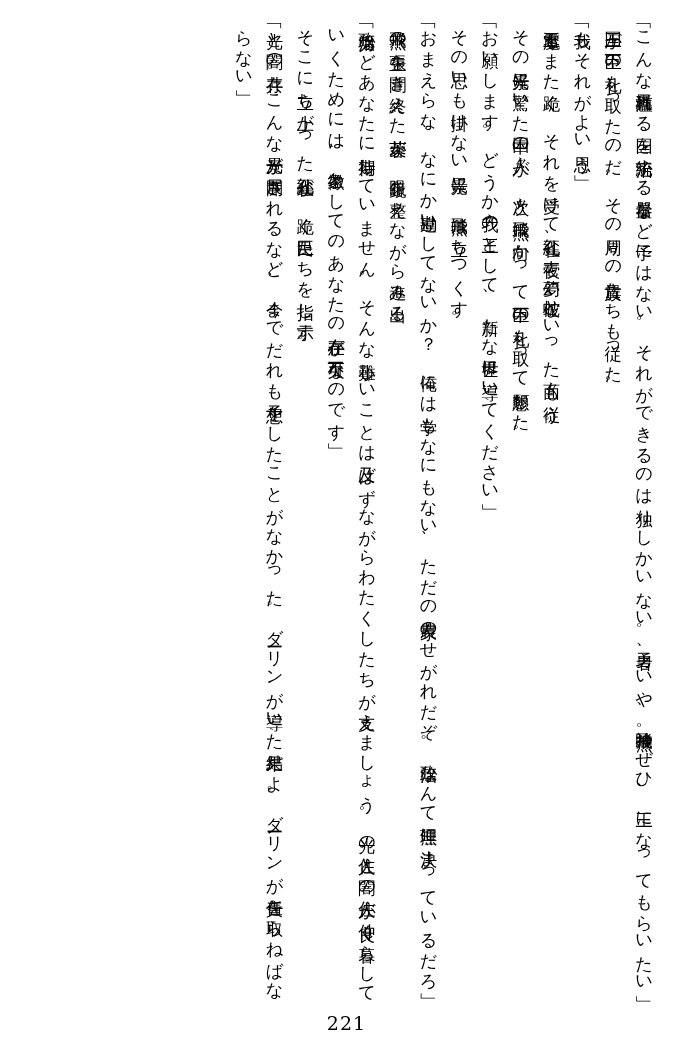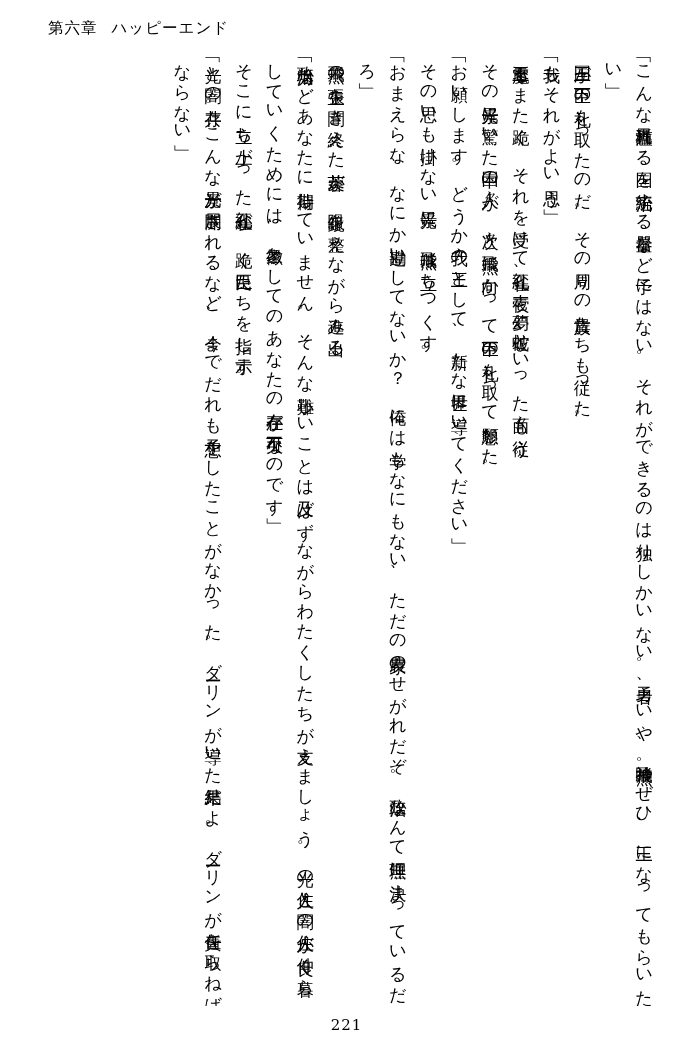--- a/index.html
+++ b/index.html
@@ -72,35 +72,30 @@
   }
 
   
   .footer {
     height: 28px;
     display: flex;
     align-items: flex-end;
     justify-content: center;
   }
   .folio {
-    font-size: 15px;
+    font-size: 19px;
     letter-spacing: 1px;
     font-family: "DejaVu Serif", "Liberation Serif", serif;
   }
 </style>
 </head>
 <body>
 
 <div class="page">
 
-  <div class="header">
-    <div class="header-chapter">
-      <span class="chap-no">第六章</span><span>ハッピーエンド</span>
-    </div>
-  </div>
 
   <div class="body-area">
     <div class="vtext">
       <p>「こんな異種溢れる国を統治する器量など予にはない。それができるのは独りしかいない。勇者、いや、神喰飛燕。ぜひ、王になってもらいたい」</p>
       <p>国王が臣下の礼を取ったのだ。その周りの貴族たちも従った。</p>
       <p>「我もそれがよい思う」</p>
       <p>魔王零もまた跪く。それを受けて紅孔雀、壱夜、夢幻、蛇破といった面々も従う。</p>
       <p>その光景に驚いた国中の人々が、次々と飛燕に向かって臣下の礼を取って懇願した。</p>
       <p>「お願いします。どうか我々の王として、新たな世界に導いてください」</p>
       <p>その思いも掛けない光景に、飛燕は立ちつくす。</p>

